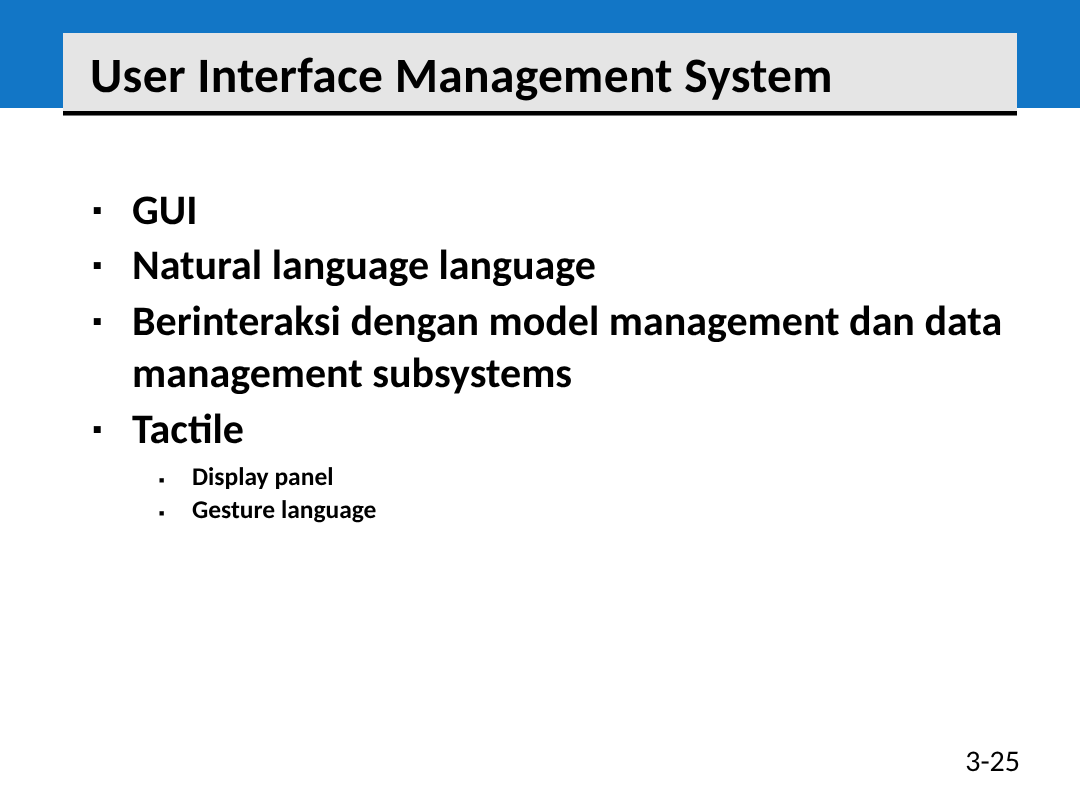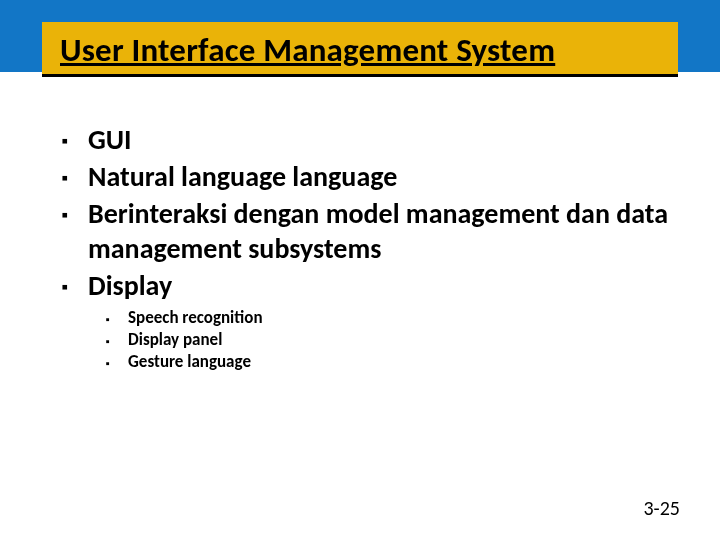--- a/index.html
+++ b/index.html
@@ -1,20 +1,20 @@
 <!DOCTYPE html>
 <html><head>
   <meta charset="utf-8">
   <style>
     * { margin: 0; padding: 0; box-sizing: border-box; }
     html, body { width: 720px; height: 540px; font-family: Calibri, "Segoe UI", Arial, sans-serif; background: #fff; color: #000; }
     .slide { width: 720px; height: 540px; position: relative; }
     .header { position: relative; height: 110px; }
     .blue-bar { position: absolute; top: 0; left: 0; right: 0; height: 72px; background: #1276c6; }
-    .title-block { position: absolute; top: 22px; left: 42px; right: 42px; background: #eab308; padding: 8px 18px 4px 18px; border-bottom: 3px solid #000; text-decoration: underline; }
+    .title-block { position: absolute; top: 22px; left: 42px; right: 42px; background: #e5e5e5; padding: 8px 18px 4px 18px; border-bottom: 3px solid #000; }
     .title { font-size: 33px; font-weight: 700; letter-spacing: 0.2px; }
     .content { position: absolute; top: 122px; left: 62px; right: 42px; font-weight: bold; }
     .bullets { list-style: none; }
     .bullets > li { position: relative; padding-left: 26px; font-size: 28px; line-height: 1.25; margin-bottom: 2px; }
     .bullets > li::before { content: "\25AA"; font-size: 16px; position: absolute; left: 0; top: 9px; color: #000; }
     .sub-bullets { list-style: none; margin-top: 4px; }
     .sub-bullets > li { position: relative; padding-left: 22px; font-size: 17px; line-height: 1.3; margin-left: 18px; }
     .sub-bullets > li::before { content: "\25AA"; font-size: 10px; position: absolute; left: 0; top: 6px; color: #000; }
     .footer { position: absolute; right: 40px; bottom: 20px; font-size: 20px; color: #000; }
   </style>
@@ -28,23 +28,22 @@
       <div class="title">User Interface Management System</div>
     </div>
   </div>
 
   <div class="content">
     <ul class="bullets">
       <li><span>GUI</span></li>
       <li><span>Natural language language</span></li>
       <li><span>Berinteraksi dengan model management dan data management subsystems</span></li>
       <li>
-        <span>Display</span>
+        <span>Tactile</span>
         <ul class="sub-bullets">
-          <li><span>Speech recognition</span></li>
           <li><span>Display panel</span></li>
           <li><span>Gesture language</span></li>
         </ul>
       </li>
     </ul>
   </div>
 
   <div class="footer">3-25</div>
 </div>
 

